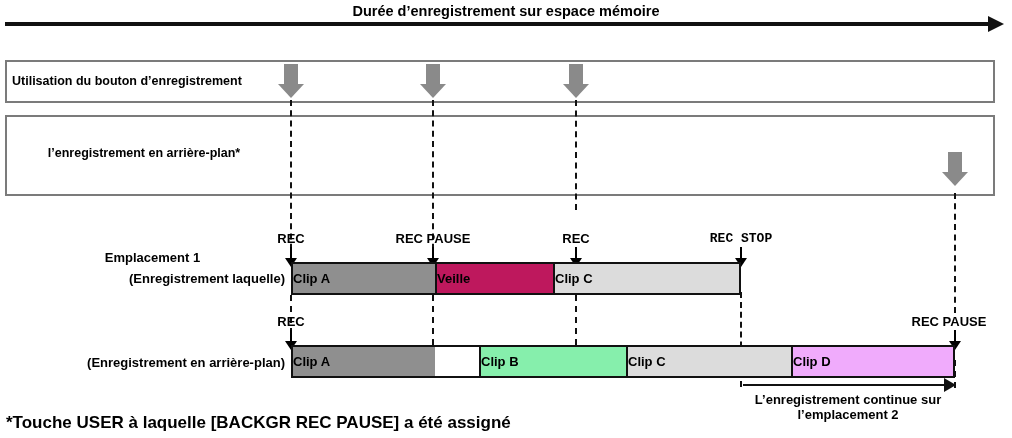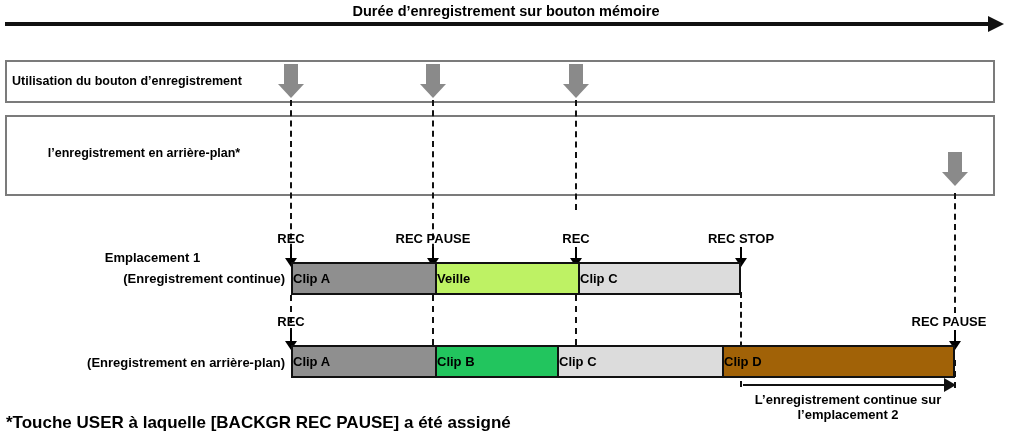--- a/index.html
+++ b/index.html
@@ -61,21 +61,21 @@
   
   .small-cap{font-size:13px;}
   .side-label{font-size:13px;}
   #footnote{left:6px;top:413px;font-size:17px;}
 </style>
 </head>
 <body>
 
 <div class="stage">
 
-  <div class="t c" id="timeline-title">Durée d’enregistrement sur bouton mémoire</div>
+  <div class="t c" id="timeline-title">Durée d’enregistrement sur espace mémoire</div>
   <div id="timeline-axis"></div>
   <div id="timeline-arrowhead"></div>
 
   <div class="obox" id="box-rec-button"></div>
   <div class="t" id="label-rec-button">Utilisation du bouton d’enregistrement</div>
 
   <div class="garrow" style="left:278px;top:64px;">
     <div class="shaft"></div>
       <div class="head"></div>
   </div>
@@ -109,24 +109,24 @@
 
   <div class="vline" style="left:740px;top:292px;height:95px;"></div>
 
   <div class="vline" style="left:954px;top:193px;height:120px;"></div>
   <div class="vline" style="left:954px;top:360px;height:28px;"></div>
 
 
   <div class="t c small-cap" style="left:266px;top:231px;width:50px;">REC</div>
   <div class="t c small-cap" style="left:381px;top:231px;width:104px;">REC PAUSE</div>
   <div class="t c small-cap" style="left:551px;top:231px;width:50px;">REC</div>
-  <div class="t c small-cap" style="left:693px;top:231px;width:96px;">REC STOP</div>
+  <div class="t c small-cap" style="left:693px;top:231px;width:96px;font-family:Liberation Mono, monospace;">REC STOP</div>
 
   <div class="t r side-label" style="left:20px;top:250px;width:265px;text-align:center;">Emplacement 1</div>
-  <div class="t r side-label" style="left:20px;top:271px;width:265px;">(Enregistrement continue)</div>
+  <div class="t r side-label" style="left:20px;top:271px;width:265px;">(Enregistrement laquelle)</div>
 
   <div class="barrow" style="left:285px;top:247px;">
     <div class="shaft" style="height:11px;"></div>
       <div class="head"></div>
   </div>
   <div class="barrow" style="left:427px;top:247px;">
     <div class="shaft" style="height:11px;"></div>
       <div class="head"></div>
   </div>
   <div class="barrow" style="left:570px;top:247px;">
@@ -135,21 +135,21 @@
   </div>
   <div class="barrow" style="left:735px;top:247px;">
     <div class="shaft" style="height:11px;"></div>
       <div class="head"></div>
   </div>
 
   <div class="bar" id="slot1-bar" style="left:291px;top:262px;width:450px;">
     <div class="seg" style="width:142px;background:#8f8f8f;">
         <span>Clip A</span>
       </div>
-    <div class="seg" style="width:143px;background:#bef264;">
+    <div class="seg" style="width:118px;background:#be185d;">
         <span>Veille</span>
       </div>
     <div class="seg" style="flex:1;background:#dcdcdc;">
         <span>Clip C</span>
       </div>
   </div>
 
   <div class="t c small-cap" style="left:266px;top:314px;width:50px;">REC</div>
   <div class="t c small-cap" style="left:897px;top:314px;width:104px;">REC PAUSE</div>
 
@@ -161,27 +161,27 @@
   </div>
   <div class="barrow" style="left:949px;top:330px;">
     <div class="shaft" style="height:11px;"></div>
       <div class="head"></div>
   </div>
 
   <div class="bar" id="slot2-bar" style="left:291px;top:345px;width:664px;">
     <div class="seg" style="width:142px;background:#8f8f8f;">
         <span>Clip A</span>
       </div>
-    <div class="seg" style="width:122px;background:#22c55e;">
+    <div class="seg" style="width:147px;background:#86efac;margin-left:44px;">
         <span>Clip B</span>
       </div>
     <div class="seg" style="width:165px;background:#dcdcdc;">
         <span>Clip C</span>
       </div>
-    <div class="seg" style="flex:1;background:#a16207;">
+    <div class="seg" style="flex:1;background:#f0abfc;">
         <span>Clip D</span>
       </div>
   </div>
 
   <div id="cont-arrow-line"></div>
   <div id="cont-arrow-head"></div>
   <div class="t c small-cap" style="left:741px;top:392px;width:214px;">
     <span>L’enregistrement continue sur</span><br>
     <span>l’emplacement 2</span>
   </div>

